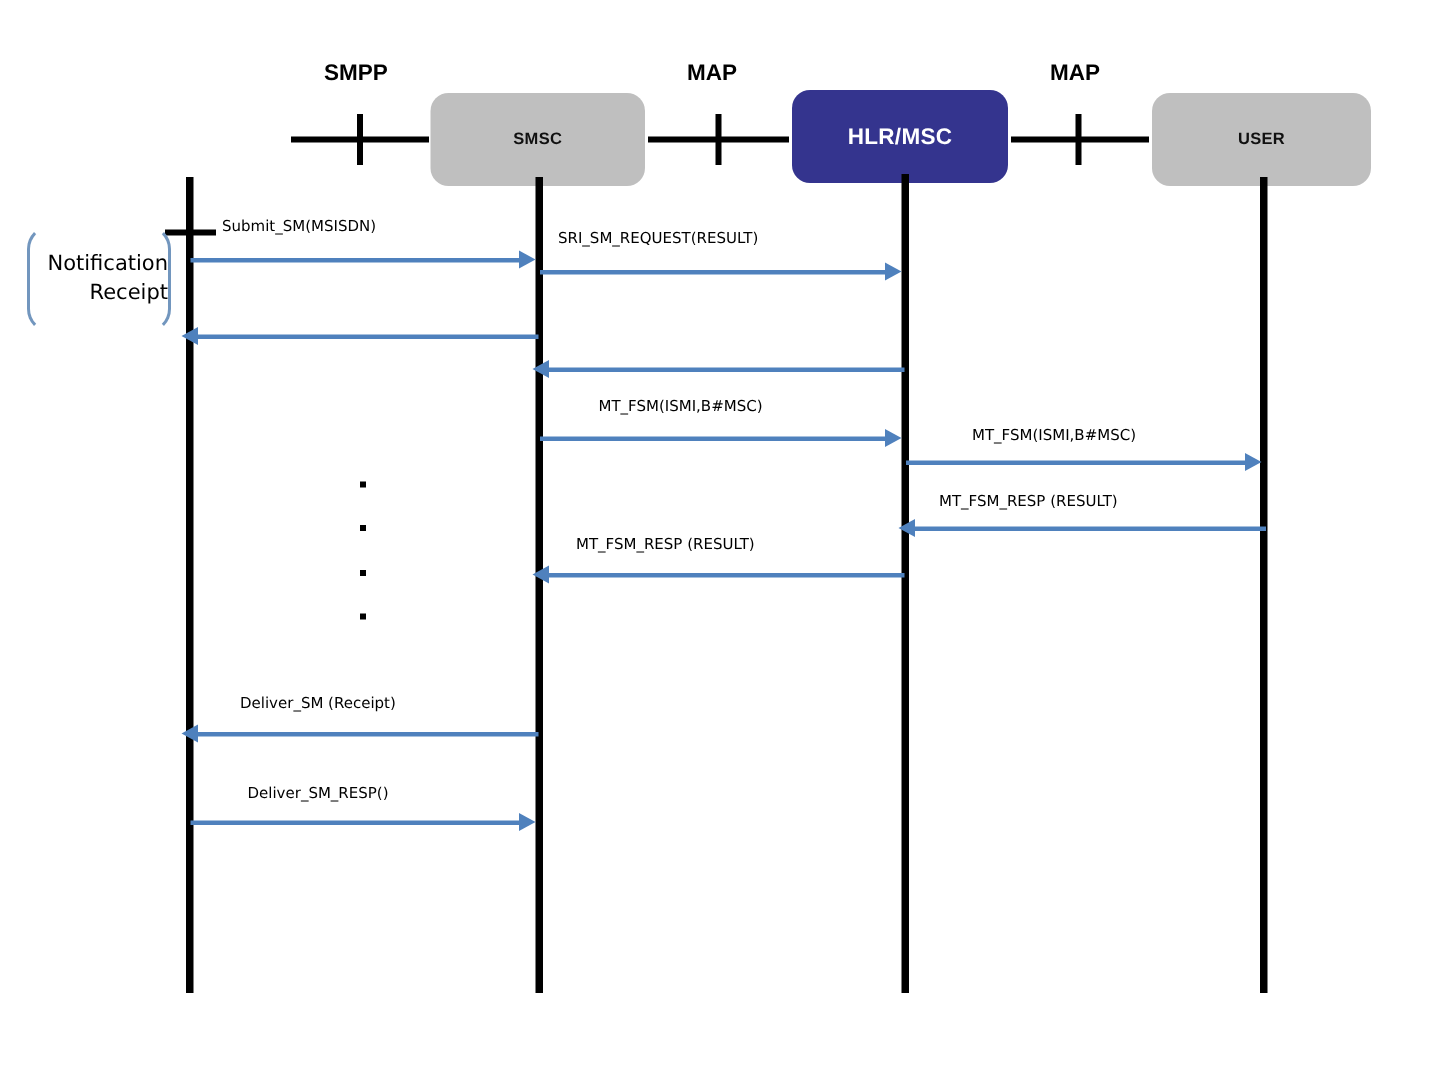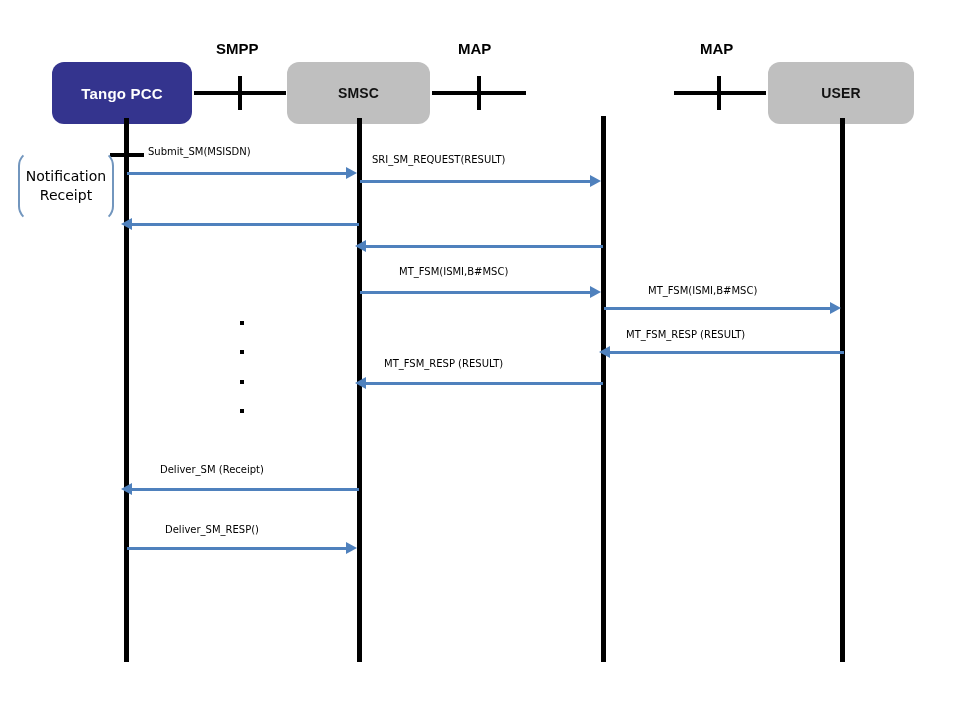--- a/index.html
+++ b/index.html
@@ -29,21 +29,21 @@
     letter-spacing: 0.2px;
   }
   .node-box.dark {
     background: #34348E;
     color: #ffffff;
     font-size: 15px;
   }
   .node-box.grey {
     background: #BFBFBF;
     color: #111111;
-    font-size: 14px;
+    font-size: 11px;
   }
 
   
   .proto-label {
     position: absolute;
     font-size: 15px;
     font-weight: bold;
     color: #000000;
     white-space: nowrap;
   }
@@ -136,41 +136,41 @@
 
   <div class="connector-h" style="left:194px; top:91px; width:92px;"></div>
   <div class="connector-tick" style="left:238px; top:76px; height:34px;"></div>
 
   <div class="connector-h" style="left:432px; top:91px; width:94px;"></div>
   <div class="connector-tick" style="left:477px; top:76px; height:34px;"></div>
 
   <div class="connector-h" style="left:674px; top:91px; width:92px;"></div>
   <div class="connector-tick" style="left:717px; top:76px; height:34px;"></div>
 
-  <div class="node-box dark" style="left:52px; top:62px; width:140px; height:62px;">
-    <span>Tango PCC</span>
-  </div>
 
   <div class="node-box grey" style="left:287px; top:62px; width:143px; height:62px;">
     <span>SMSC</span>
   </div>
 
+  <div class="node-box dark" style="left:528px; top:60px; width:144px; height:62px;">
+    <span>HLR/MSC</span>
+  </div>
 
   <div class="node-box grey" style="left:768px; top:62px; width:146px; height:62px;">
     <span>USER</span>
   </div>
 
   <div class="lifeline" style="left:124px; top:118px; height:544px;"></div>
   <div class="lifeline" style="left:357px; top:118px; height:544px;"></div>
   <div class="lifeline" style="left:601px; top:116px; height:546px;"></div>
   <div class="lifeline" style="left:840px; top:118px; height:544px;"></div>
 
   <div class="life-tick" style="left:110px; top:153px; width:34px;"></div>
 
-  <div class="callout" style="left:18px; top:150px; width:96px; height:72px;">
+  <div class="callout" style="left:18px; top:150px; width:96px; height:72px;align-items:flex-end;">
     <span>Notification</span>
     <span>Receipt</span>
   </div>
 
   <div class="msg-label" style="left:148px; top:146px;">Submit_SM(MSISDN)</div>
   <div class="msg" style="left:127px; top:172px; width:222px;"></div>
   <div class="arrowhead right" style="left:346px; top:167px;"></div>
 
   <div class="msg-label" style="left:372px; top:154px;">SRI_SM_REQUEST(RESULT)</div>
   <div class="msg" style="left:360px; top:180px; width:234px;"></div>

